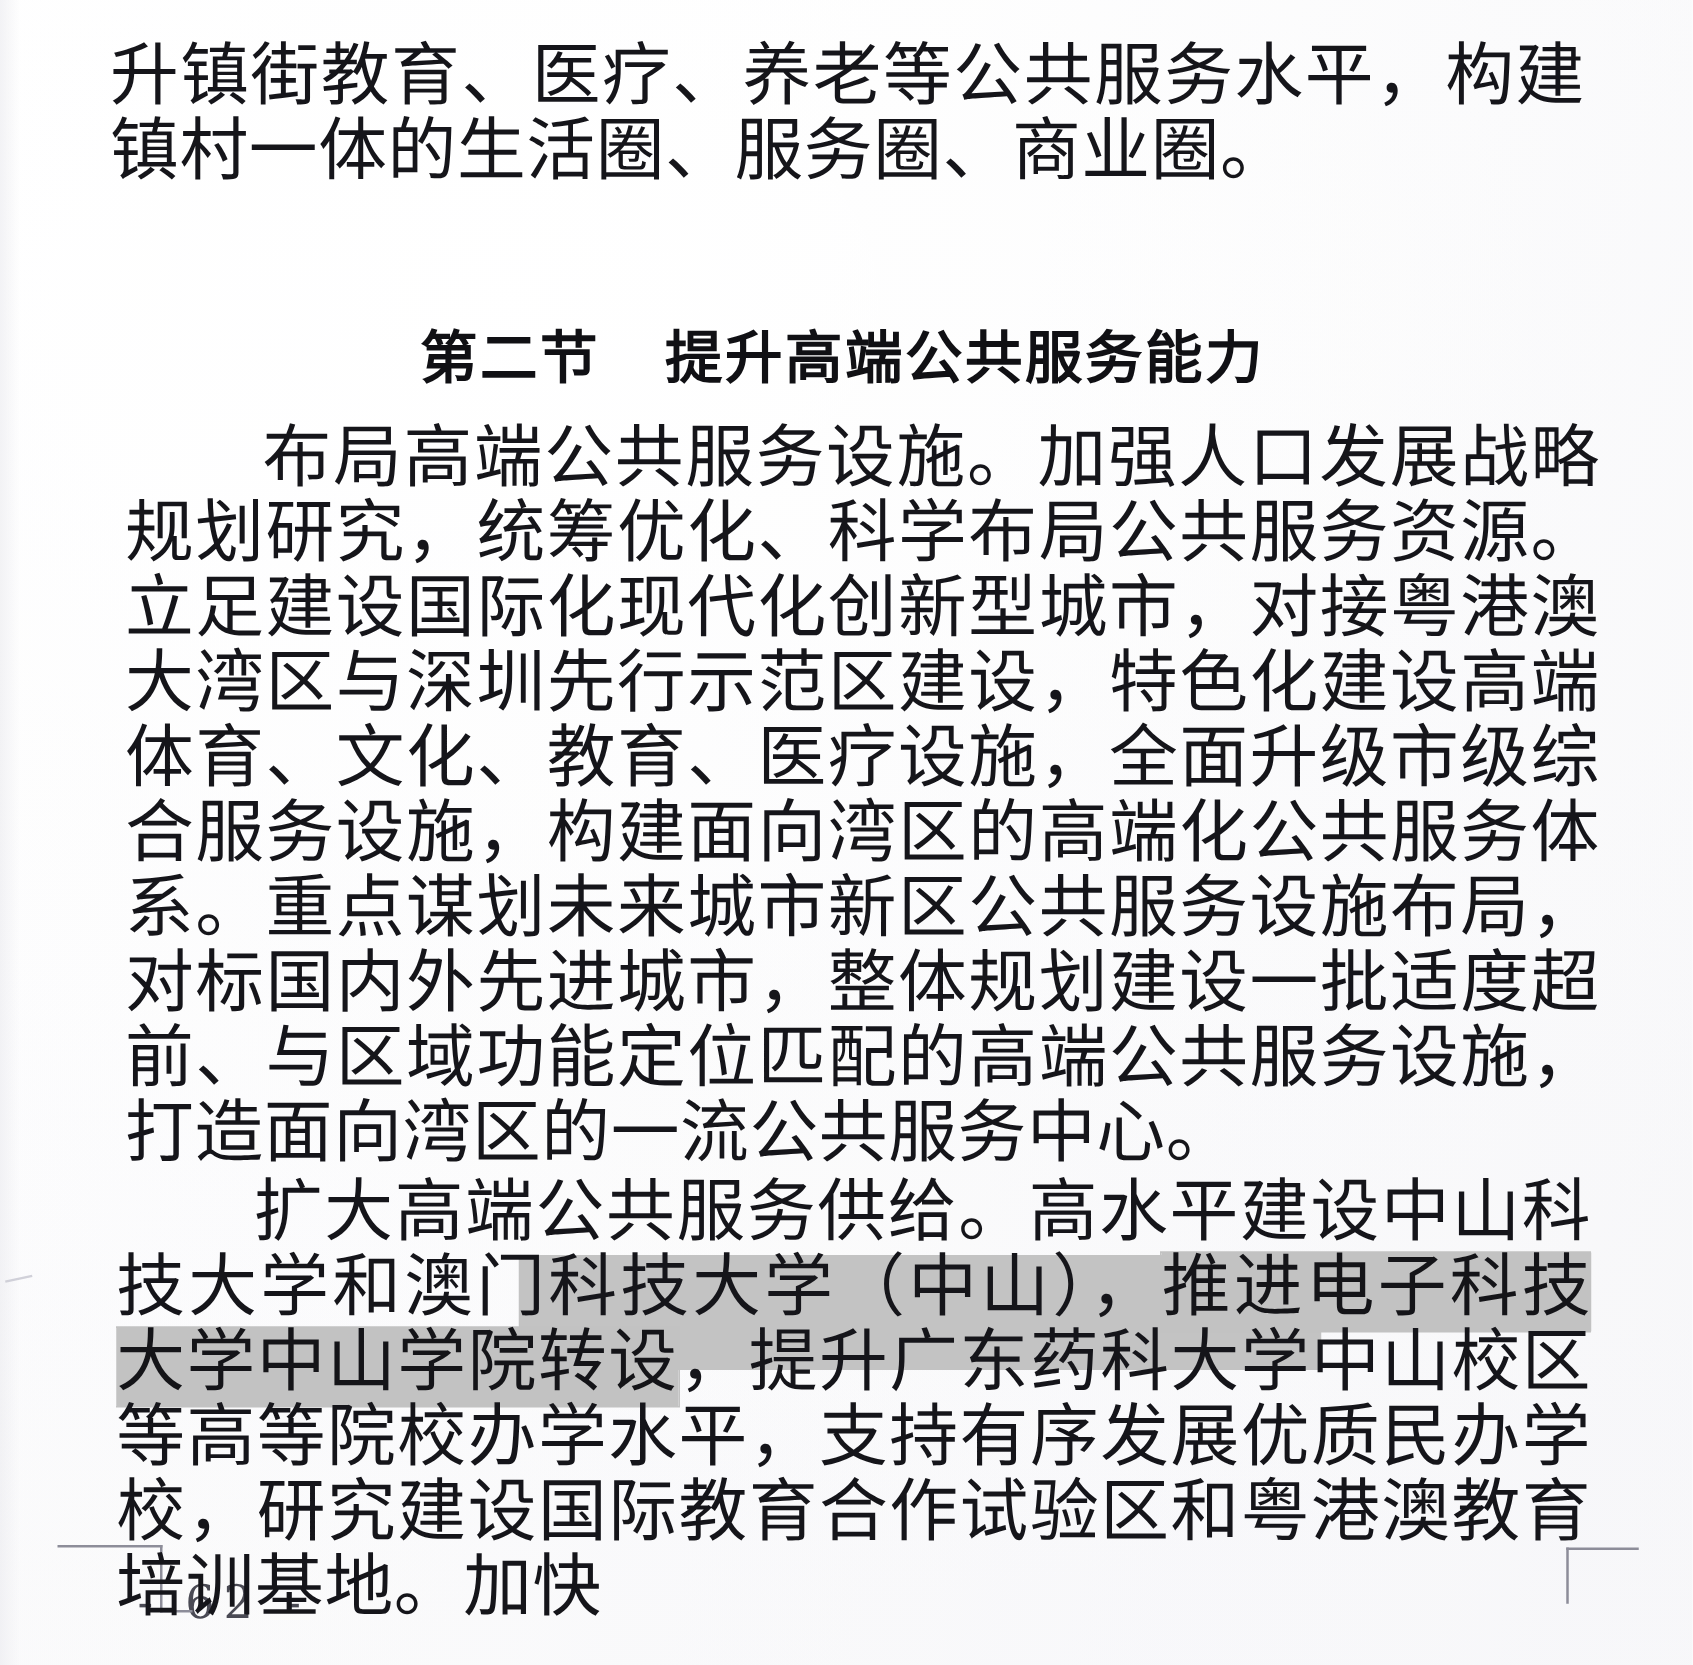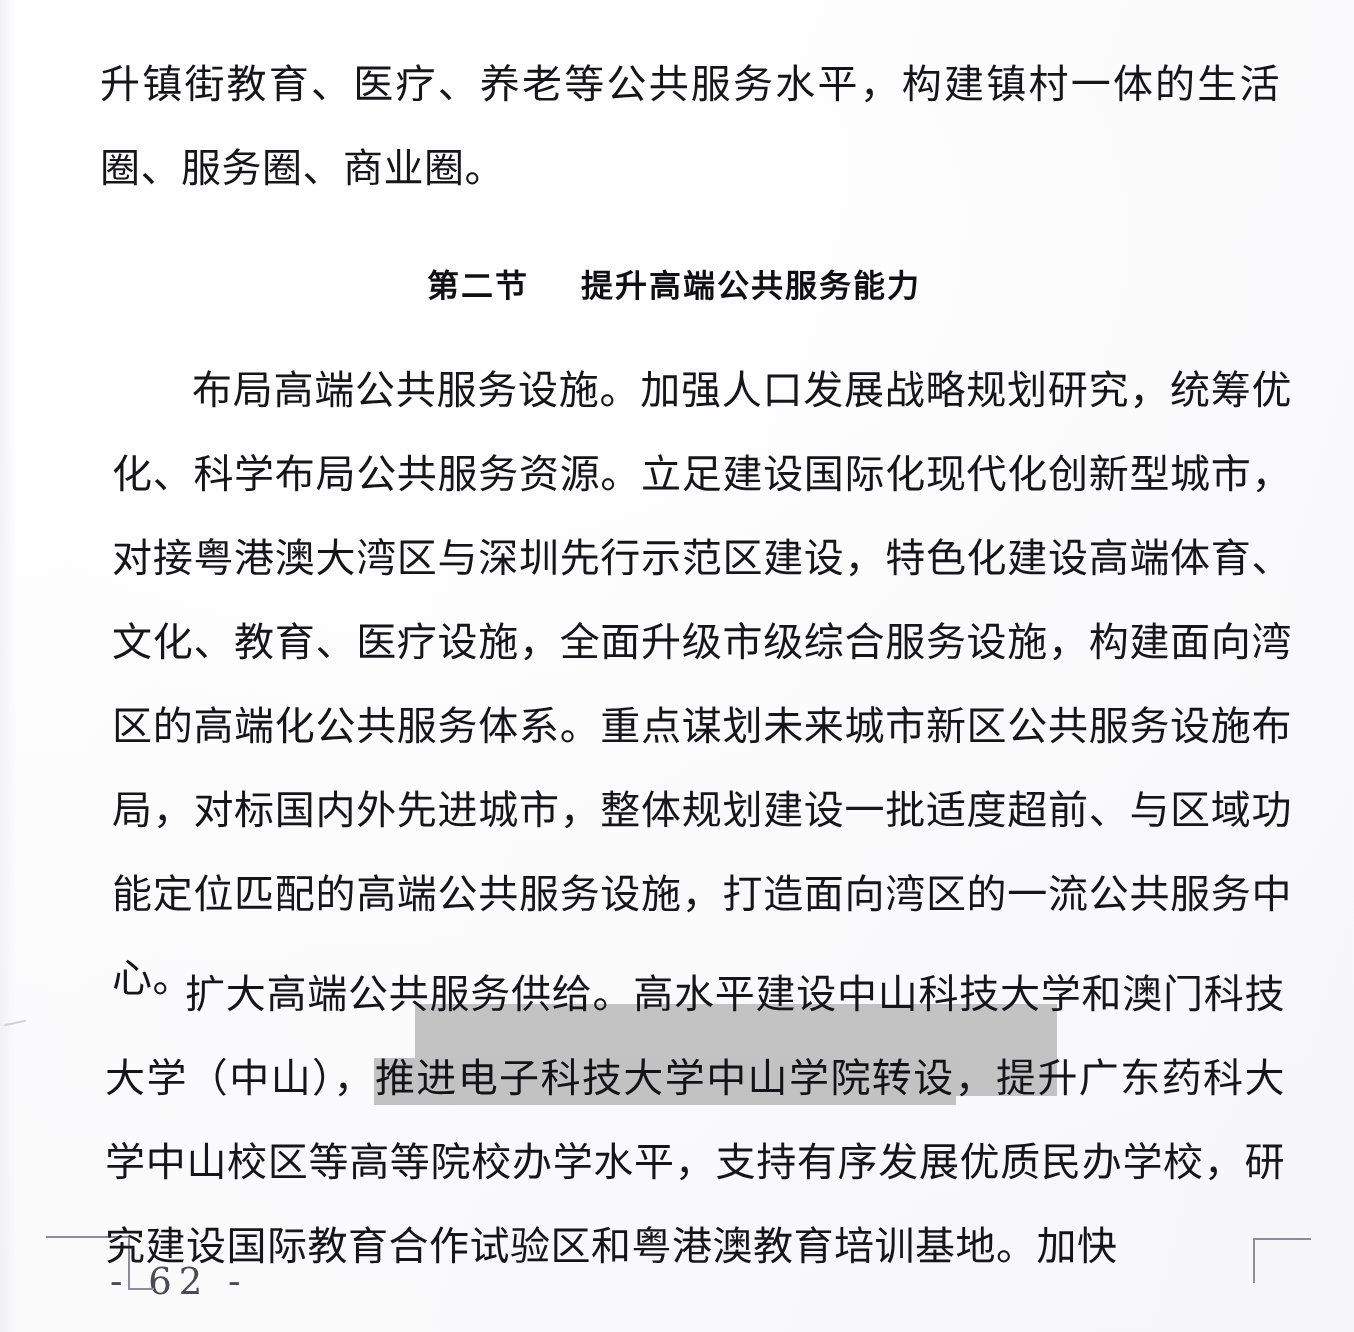--- a/index.html
+++ b/index.html
@@ -38,23 +38,23 @@
 
   
   .text-block {
     position: absolute;
     left: 84px;
     top: 0;
     width: 1180px;
   }
 
   .para {
-    margin: 16px;
-    font-size: 40px;
-    line-height: 84px;
+    margin: 4px;
+    font-size: 55px;
+    line-height: 60px;
     color: #15151a;
     letter-spacing: 0.5px;
     text-align: justify;
     text-justify: inter-ideograph;
     font-weight: 400;
     font-family: "DejaVu Serif", "Liberation Serif", serif;
   }
 
   .para.indent {
     text-indent: 2em;
@@ -68,21 +68,21 @@
     width: 1180px;
   }
 
   
   .section-heading {
     position: absolute;
     top: 248px;
     left: 0;
     width: 1180px;
     margin: 0;
-    font-size: 32px;
+    font-size: 46px;
     line-height: 76px;
     font-weight: 700;
     color: #101014;
     text-align: center;
     letter-spacing: 2px;
     font-family: "Liberation Sans", "DejaVu Sans", sans-serif;
   }
 
   .heading-gap {
     display: inline-block;

